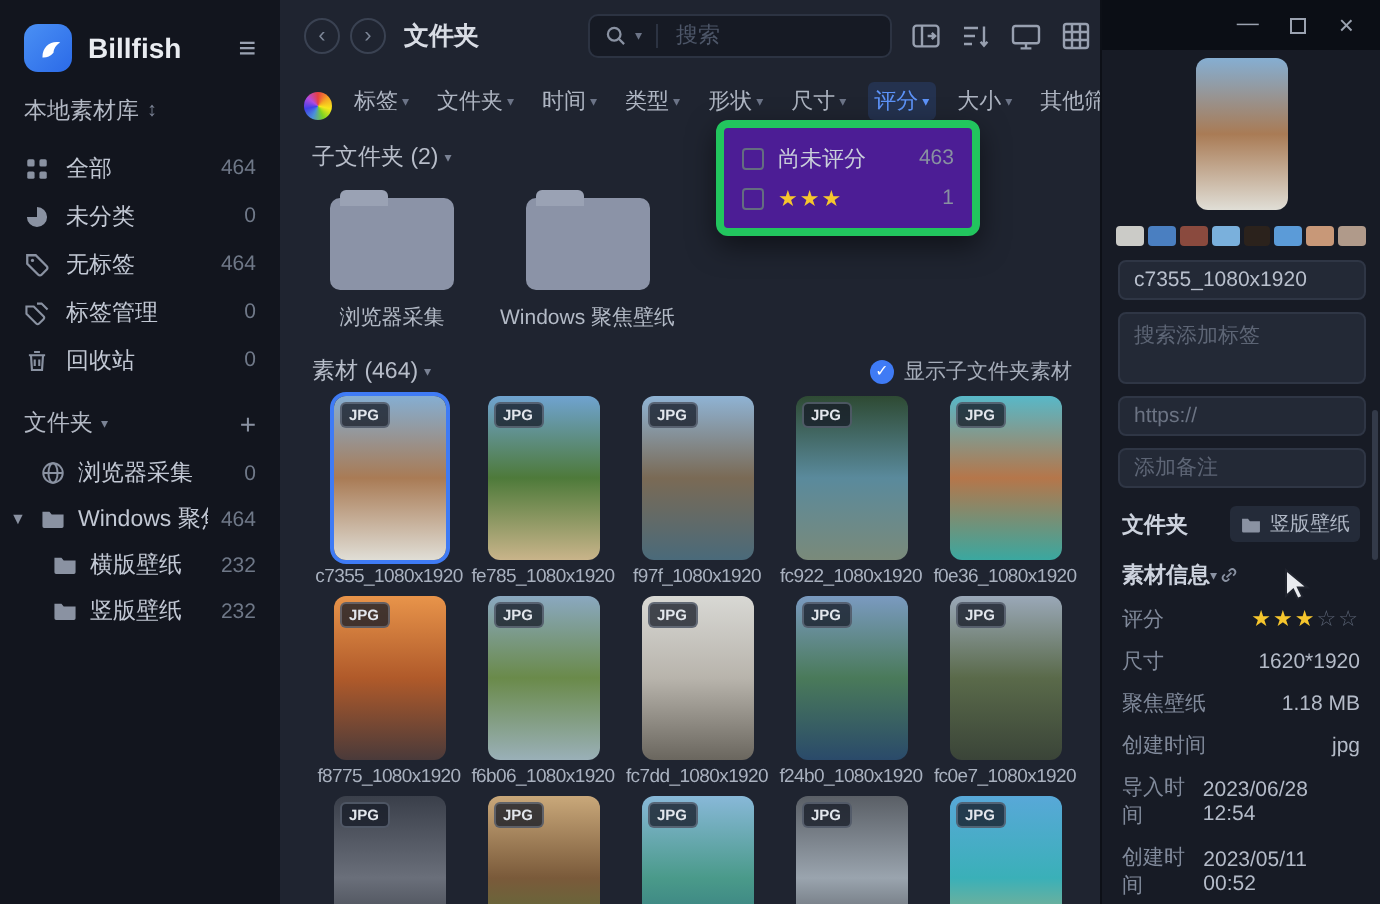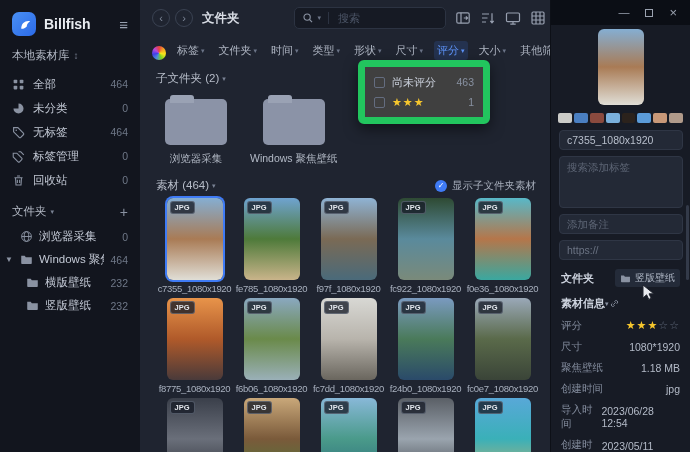--- a/index.html
+++ b/index.html
@@ -71,21 +71,21 @@
   .check-circle{width:12px;height:12px;border-radius:50%;background:#3f7bf5;color:#fff;font-size:8px;
                 display:flex;align-items:center;justify-content:center;flex:none;}
   .grid{margin-top:5px;display:grid;grid-template-columns:repeat(5,77px);}
   .cell{width:77px;margin-bottom:4px;text-align:center;}
   .thumb{width:56px;height:82px;margin:0 auto;border-radius:6px;position:relative;background:#39404e;}
   .grid .cell:first-of-type .thumb{box-shadow:0 0 0 2px #3f7bf5;}
   .badge{position:absolute;top:3px;left:3px;background:rgba(23,28,40,.78);border:1px solid rgba(150,160,180,.4);
          color:#e2e6ec;font-size:7.5px;font-weight:bold;padding:1px 4px;border-radius:3px;line-height:1.2;}
   .iname{font-size:9.5px;color:#a9b1bf;margin-top:3px;white-space:nowrap;letter-spacing:-.3px;}
 
-  .dropdown{position:absolute;left:218px;top:60px;width:132px;background:#404040;border:7px solid #22c55e;
+  .dropdown{position:absolute;left:218px;top:60px;width:132px;background:#4c1d95;border:4px solid #22c55e;
             border-radius:6px;box-shadow:0 5px 14px rgba(0,0,0,.5);padding:5px 9px;z-index:30;}
   .drow{display:flex;align-items:center;gap:7px;height:20px;font-size:11px;}
   .cb{width:11px;height:11px;border:1px solid #646d80;border-radius:2px;flex:none;}
   .drow .dlbl{flex:1;color:#c9cfda;white-space:nowrap;}
   .drow .stars{flex:1;color:#f6c62d;font-size:11px;letter-spacing:1px;}
   .drow .dcnt{color:#8891a1;font-size:10.5px;}
 
   .cursor{position:absolute;left:502px;top:284px;z-index:60;pointer-events:none;}
 
   
@@ -94,21 +94,21 @@
   .win-strip{height:25px;background:#0b0e15;display:flex;align-items:center;justify-content:flex-end;
              gap:16px;padding-right:13px;color:#9ba2b0;flex:none;}
   .wc-min{font-size:11px;line-height:1;}
   .wc-max{width:8px;height:8px;border:1px solid #9ba2b0;display:inline-block;}
   .wc-close{font-size:13px;line-height:1;}
   .preview{width:46px;height:76px;margin:4px auto 0;border-radius:6px;flex:none;}
   .swatches{display:flex;gap:2px;padding:8px 7px 7px;flex:none;}
   .swatch{flex:1;height:10px;border-radius:2px;}
   .ins-input{margin:0 8px 6px;height:20px;border-radius:4px;background:#232936;border:1px solid #2f3645;
              font-size:10.5px;color:#b8bfcc;padding:0 7px;font-family:inherit;outline:none;width:124px;flex:none;}
-  .ins-area{height:52px;resize:none;padding-top:4px;}
+  .ins-area{height:36px;resize:none;padding-top:4px;}
   .ins-input::placeholder{color:#5d6575;}
   .url{color:#6b7383;}
   .prop-row{display:flex;align-items:center;justify-content:space-between;padding:3px 10px;flex:none;}
   .prop-row .plabel{color:#ccd2dd;font-weight:bold;font-size:11px;}
   .chip{display:flex;align-items:center;gap:4px;background:#242b39;padding:2px 5px;border-radius:3px;
         font-size:10px;color:#aeb6c4;}
   .chip .ic{width:11px;height:11px;color:#8a92a2;}
   .info-hdr{display:flex;align-items:center;gap:0;padding:6px 10px 4px;color:#ccd2dd;font-weight:bold;flex:none;}
   .info-hdr .caret{font-size:7px;color:#8a92a2;}
   .info-hdr .ic{width:11px;height:11px;color:#8a92a2;}
@@ -506,22 +506,22 @@
         <span class="swatch" style="background: rgb(74, 127, 193);"></span>
         <span class="swatch" style="background: rgb(138, 74, 62);"></span>
         <span class="swatch" style="background: rgb(122, 176, 220);"></span>
         <span class="swatch" style="background: rgb(43, 34, 28);"></span>
         <span class="swatch" style="background: rgb(91, 155, 216);"></span>
         <span class="swatch" style="background: rgb(200, 152, 120);"></span>
         <span class="swatch" style="background: rgb(176, 154, 138);"></span>
       </div>
     <input class="ins-input" value="c7355_1080x1920" style="">
     <textarea class="ins-input ins-area" placeholder="搜索添加标签" style=""></textarea>
+    <input class="ins-input url" value="https://" style="">
     <input class="ins-input" placeholder="添加备注" style="">
-    <input class="ins-input url" value="https://" style="">
 
     <div class="prop-row">
       <span class="plabel">文件夹</span>
       <span class="chip">
         <span class="ic">
           <svg viewBox="0 0 16 16" width="11" height="11">
               <path d="M1.5 3.5h4.3l1.4 1.8h7.3v7.2a1 1 0 0 1-1 1H2.5a1 1 0 0 1-1-1Z" fill="currentColor"></path>
             </svg>
         </span>
         <span>竖版壁纸</span>
@@ -540,21 +540,21 @@
 
     <div class="kv">
       <span class="k">评分</span>
       <span><span class="stars-filled">★★★</span><span class="stars-empty">☆☆</span></span>
     </div>
 
     <div>
 
         <div class="kv">
           <span class="k">尺寸</span>
-          <span class="v">1080*1920</span>
+          <span class="v">1620*1920</span>
         </div>
 
         <div class="kv">
           <span class="k">聚焦壁纸</span>
           <span class="v">1.18 MB</span>
         </div>
 
         <div class="kv">
           <span class="k">创建时间</span>
           <span class="v">jpg</span>

